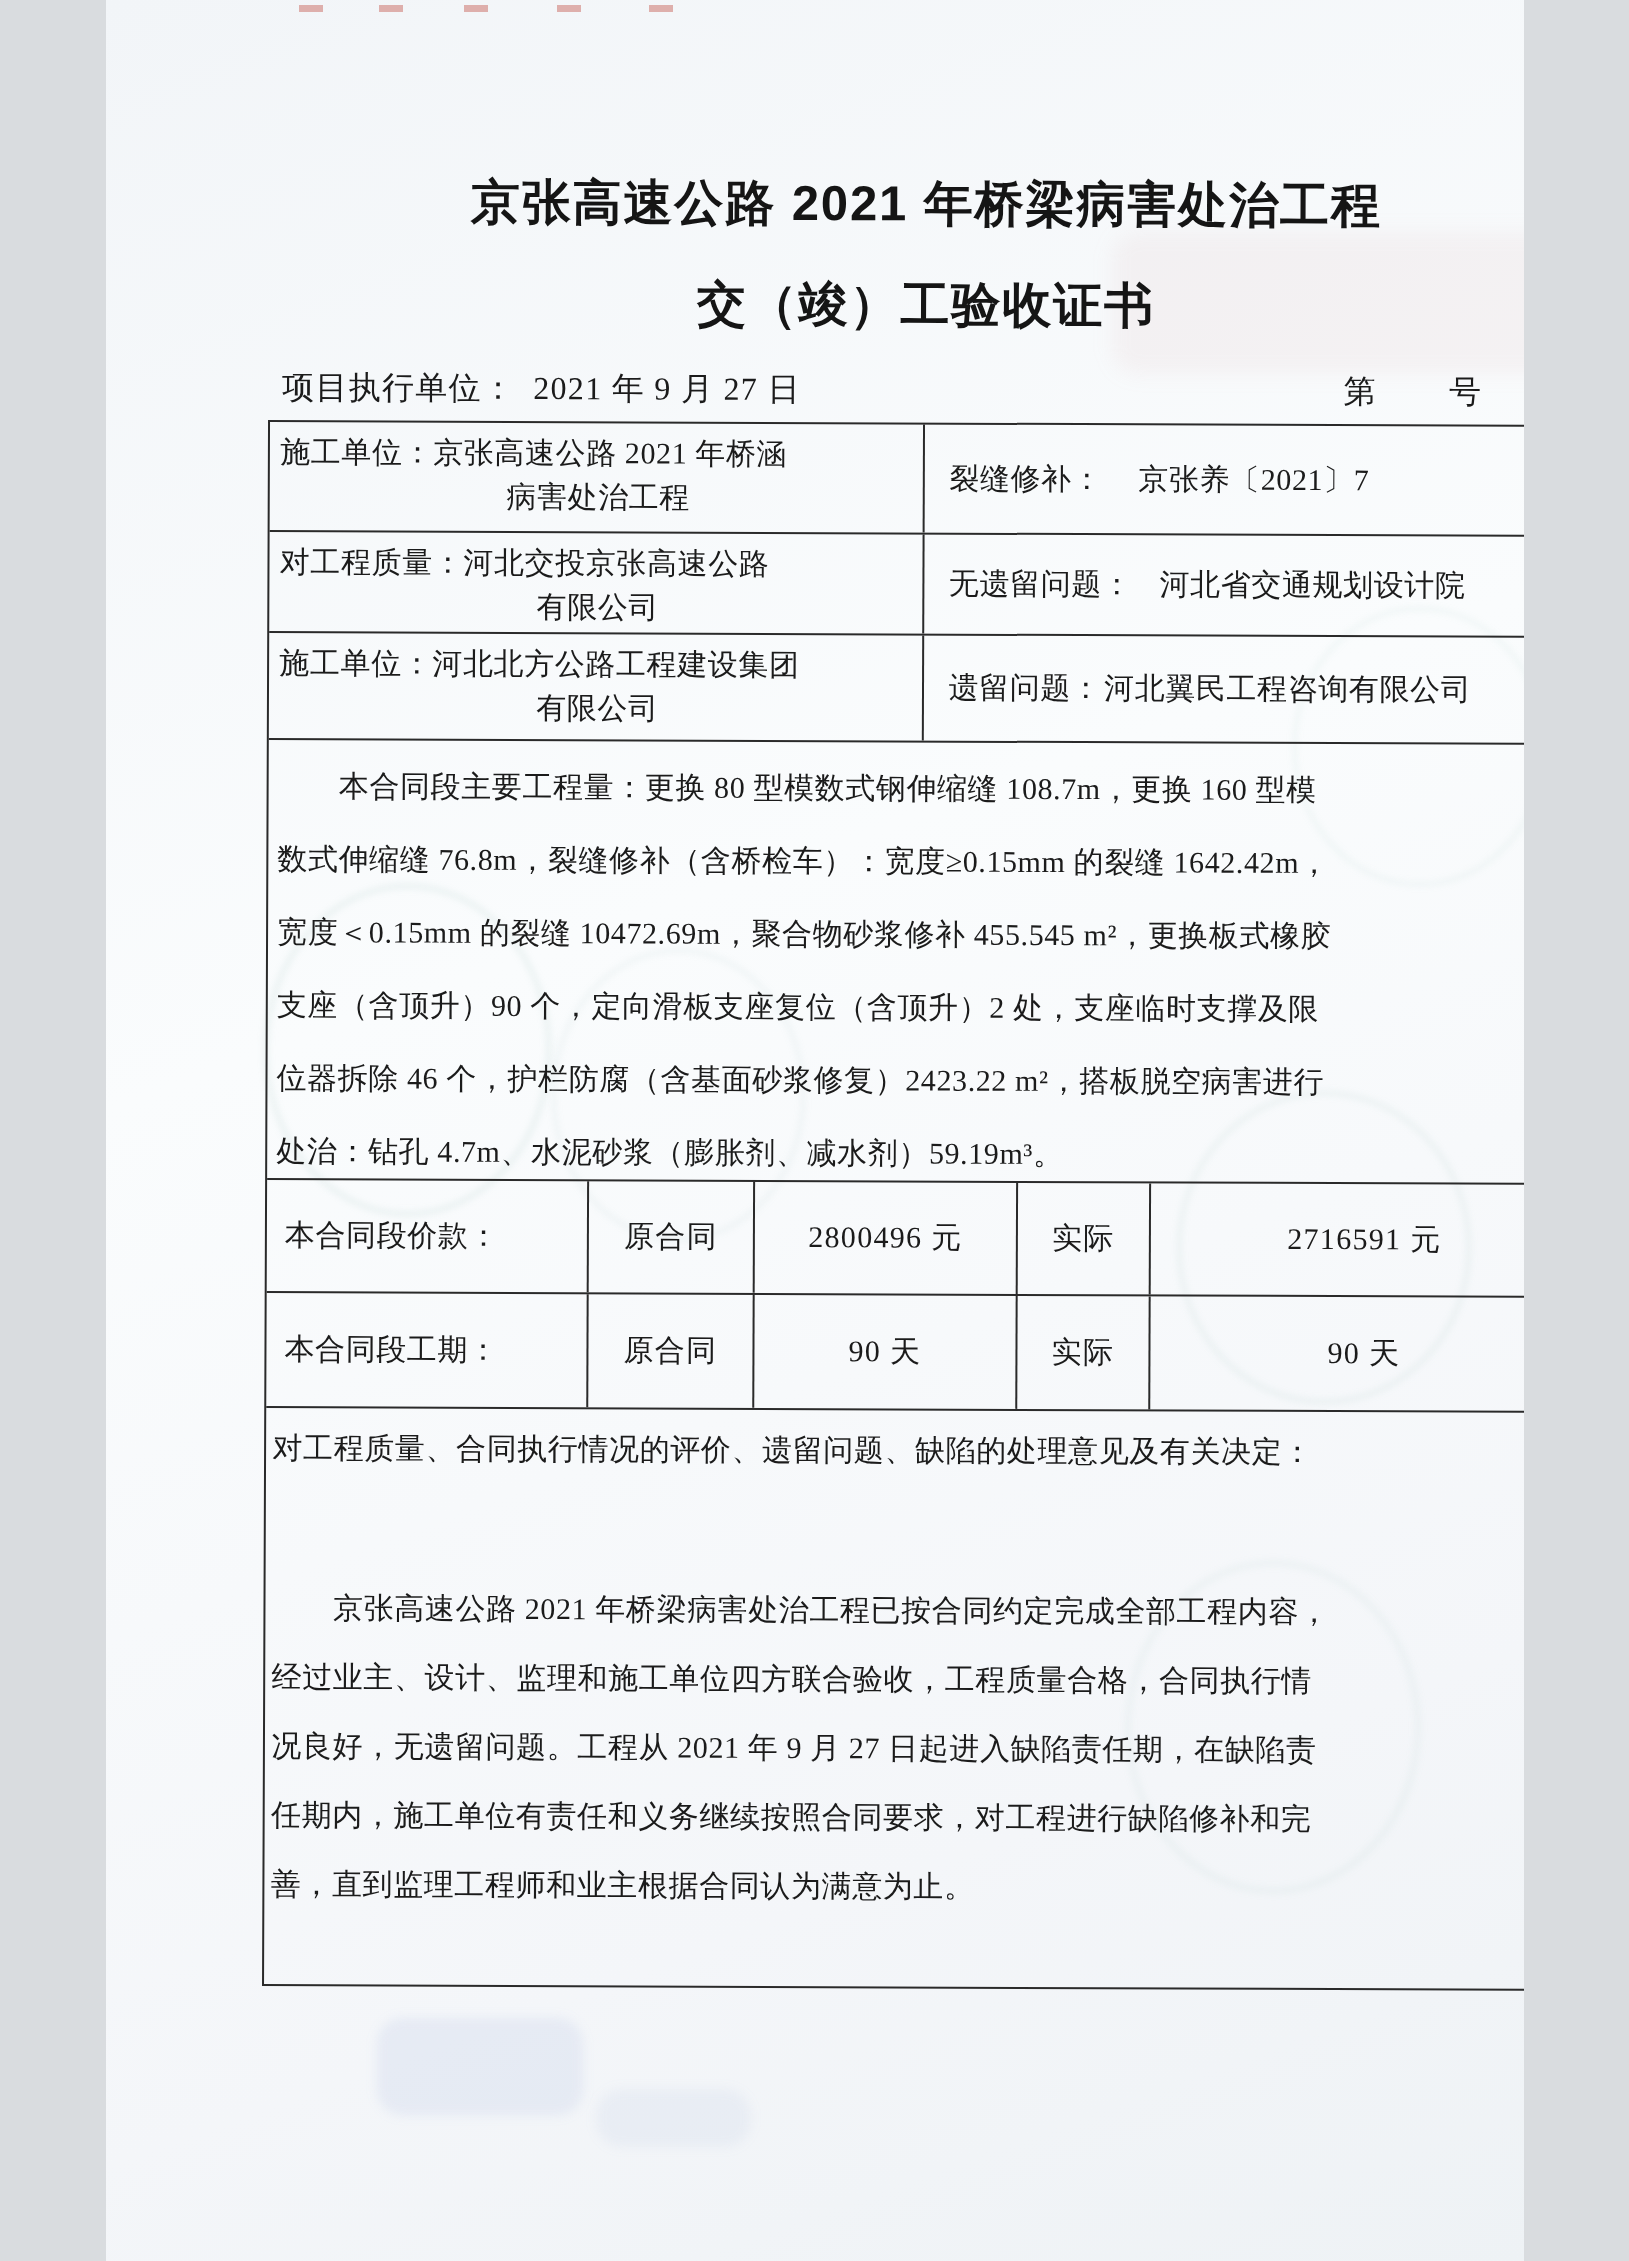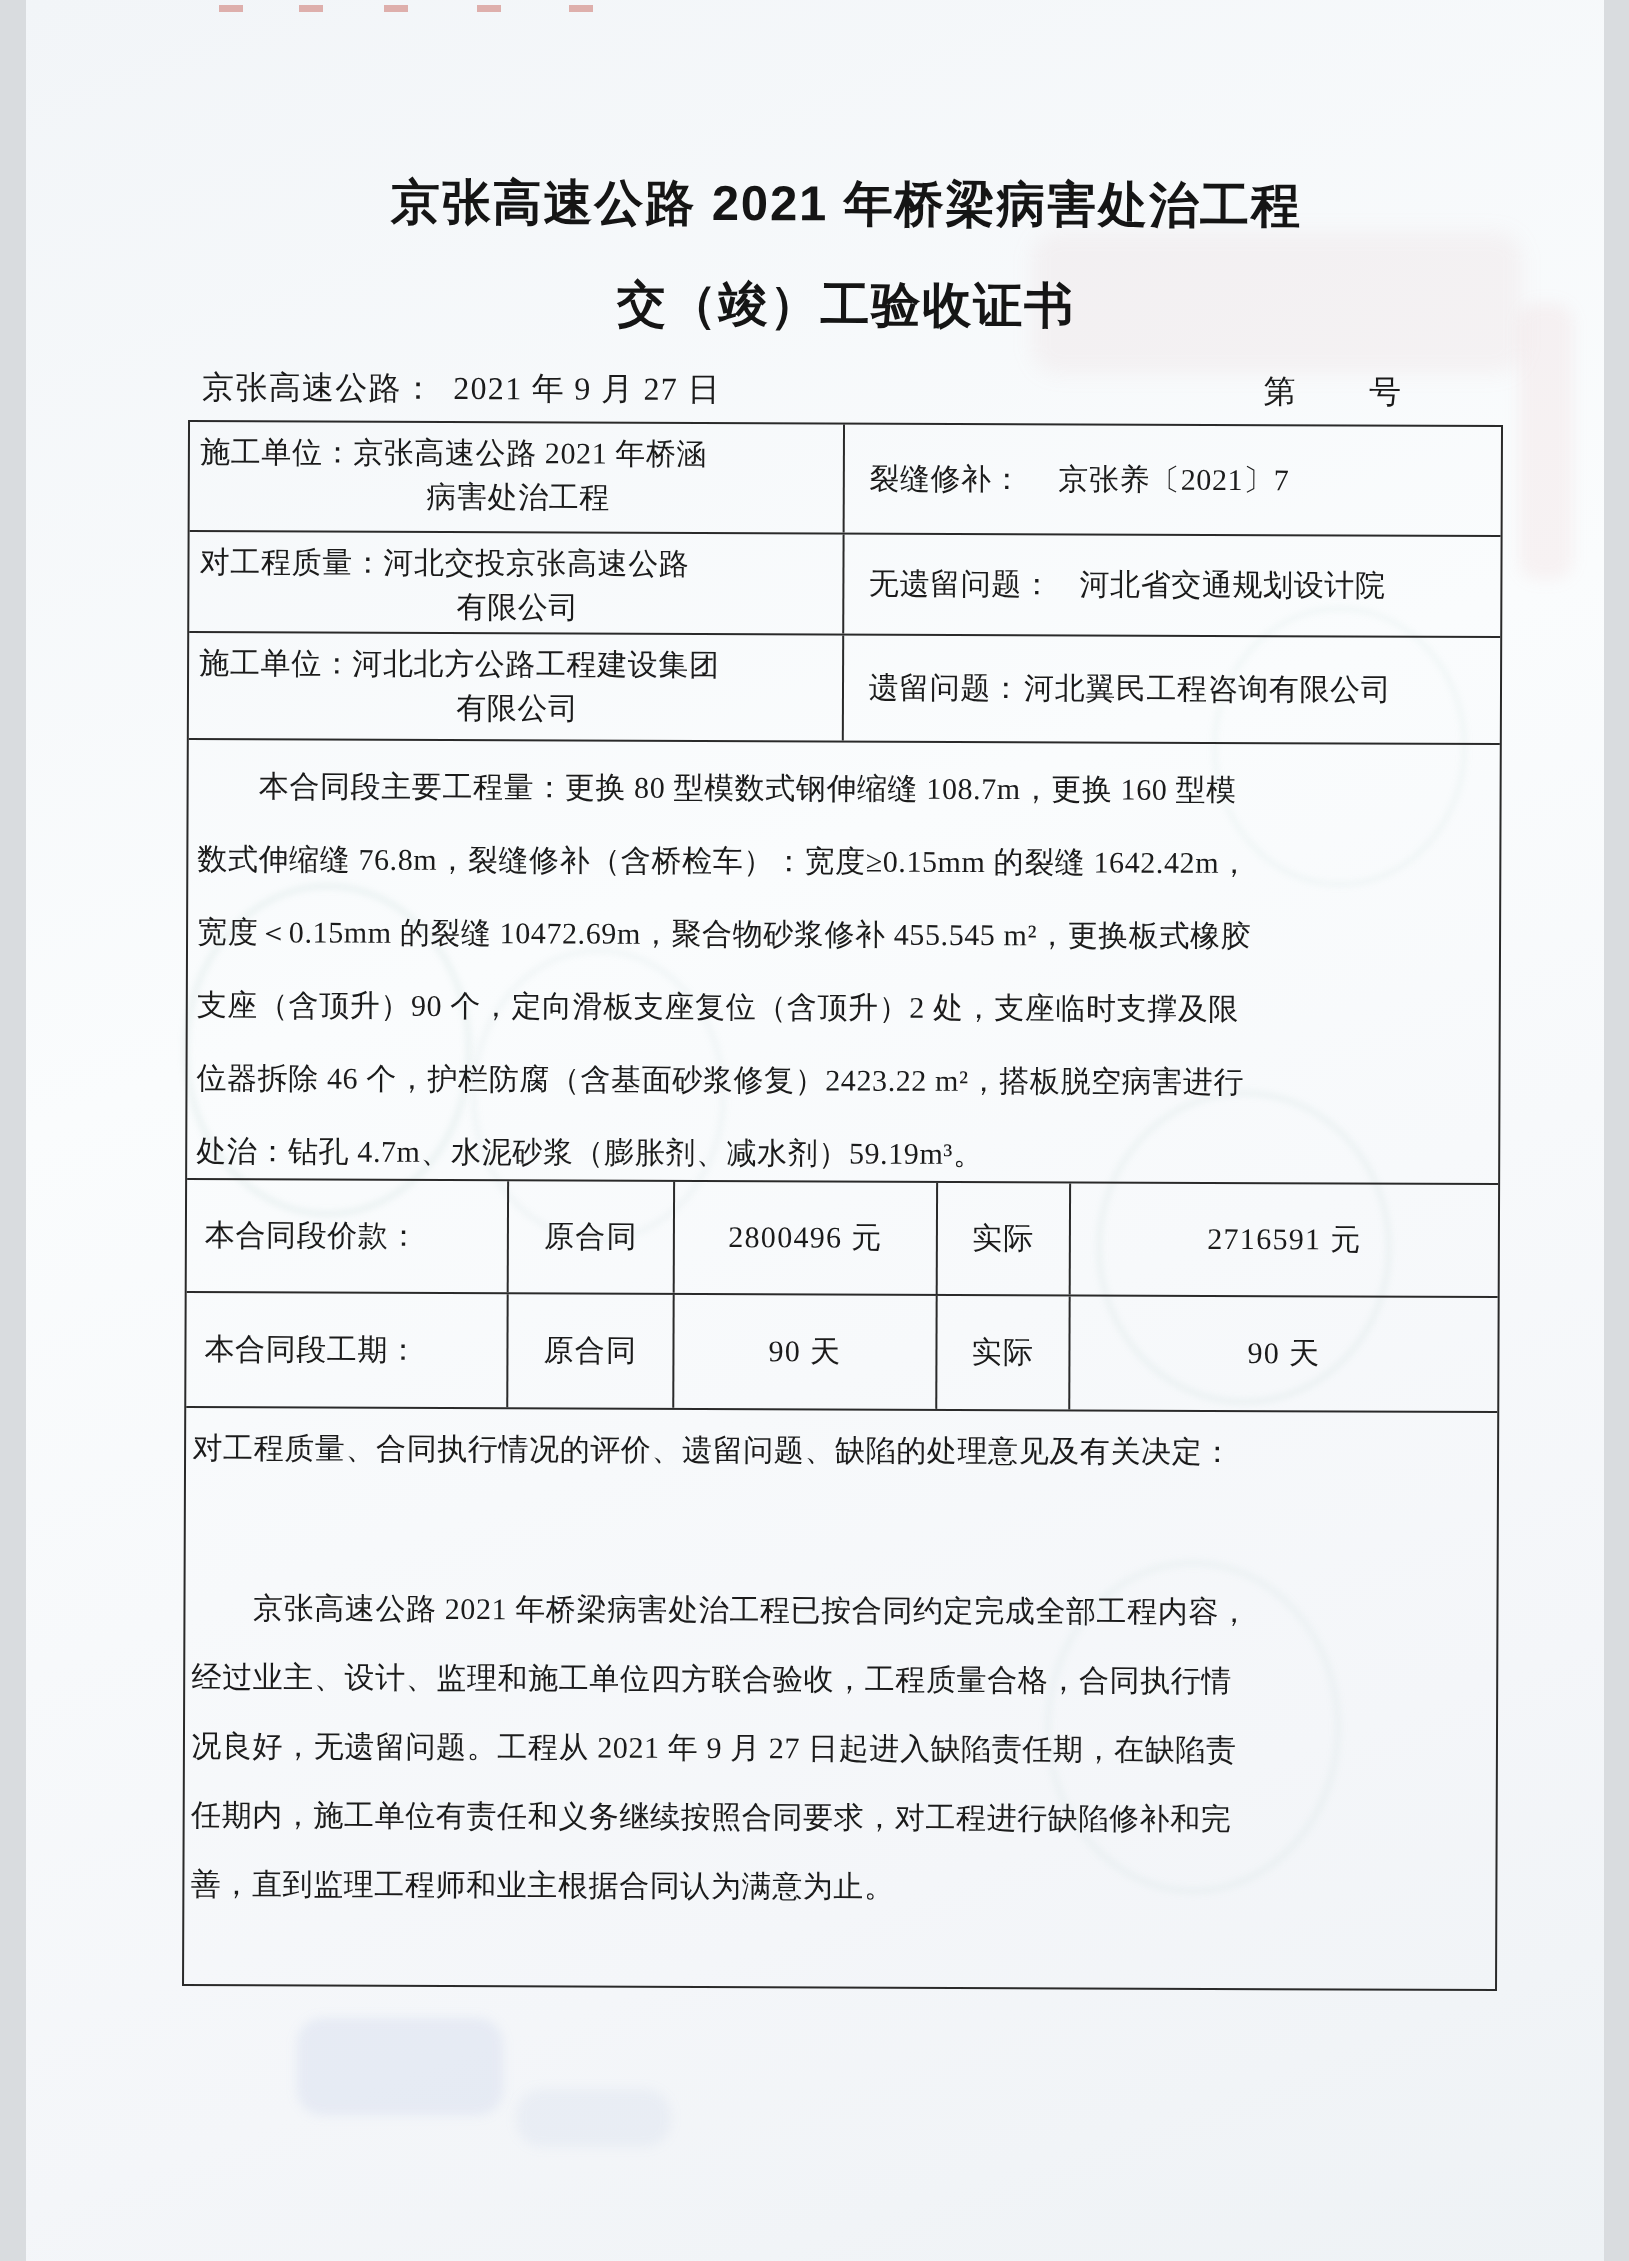--- a/index.html
+++ b/index.html
@@ -1,18 +1,18 @@
 <!DOCTYPE html>
 <html style="font-size:10.3px"><head>
 <meta charset="utf-8">
 <style>
   html,body{margin:0;padding:0;background:#d9dcdf;}
   .page{
     position:relative;
-    width:1578px;height:2261px;
+    width:1418px;height:2261px;
     margin:0 auto;
     background:linear-gradient(160deg,#f2f5f8 0%,#fafcfd 40%,#f4f6f9 78%,#eef2f5 100%);
     overflow:hidden;
     font-family:"Liberation Serif", serif;
     color:#1b1b1b;
     text-decoration:underline;
   }
   .content{
     position:absolute;left:163px;top:169px;width:1315px;
     transform:rotate(0.22deg);transform-origin:top left;
@@ -107,21 +107,21 @@
   <div class="art art-blue-scribble"></div>
   <div class="art art-blue-scribble2"></div>
 
   <div class="content">
 
     <div class="title title-line1">京张高速公路 2021 年桥梁病害处治工程</div>
     <div class="title title-line2">交（竣）工验收证书</div>
 
     <div class="header-line">
       <div class="header-left">
-        <span>京张高速公路：</span>
+        <span>项目执行单位：</span>
         <span class="header-time-value">2021 年 9 月 27 日</span>
       </div>
       <div class="header-right">
         <span>第</span>
         <span>号</span>
       </div>
     </div>
 
     <div class="doc-table">
 

